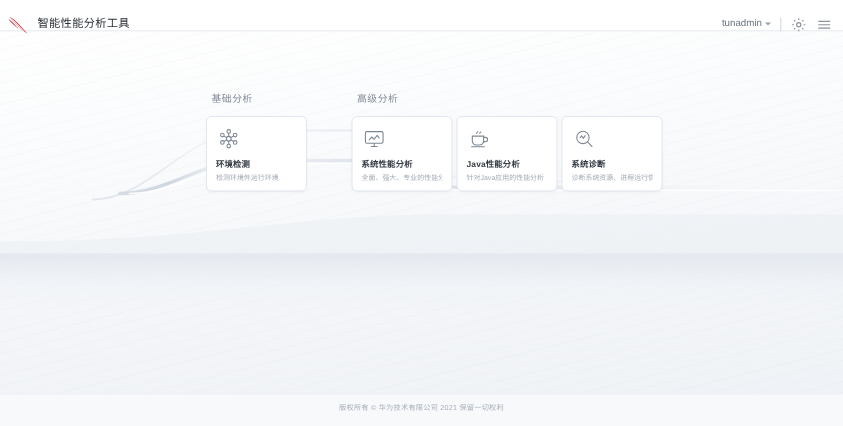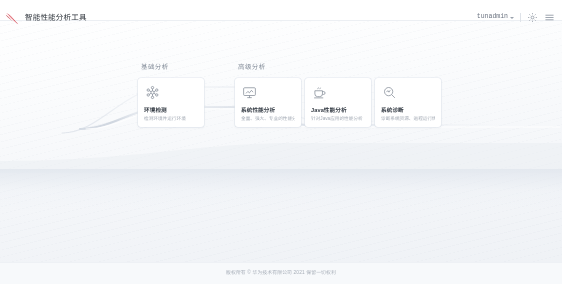--- a/index.html
+++ b/index.html
@@ -28,24 +28,23 @@
 
   
   #header-bar {
     position: relative;
     z-index: 30;
     height: 21px;
     min-height: 21px;
     background: #ffffff;
     border-bottom: 1px solid #eceff3;
     display: flex;
-    align-items: flex-start;
+    align-items: center;
     padding: 12px 7px 0 5px;
     box-sizing: border-box;
-    font-family: Liberation Mono, monospace;
   }
   #brand-block {
     display: flex;
     align-items: center;
     gap: 5px;
   }
   #brand-logo {
     width: 15px;
     height: 13px;
     display: block;

